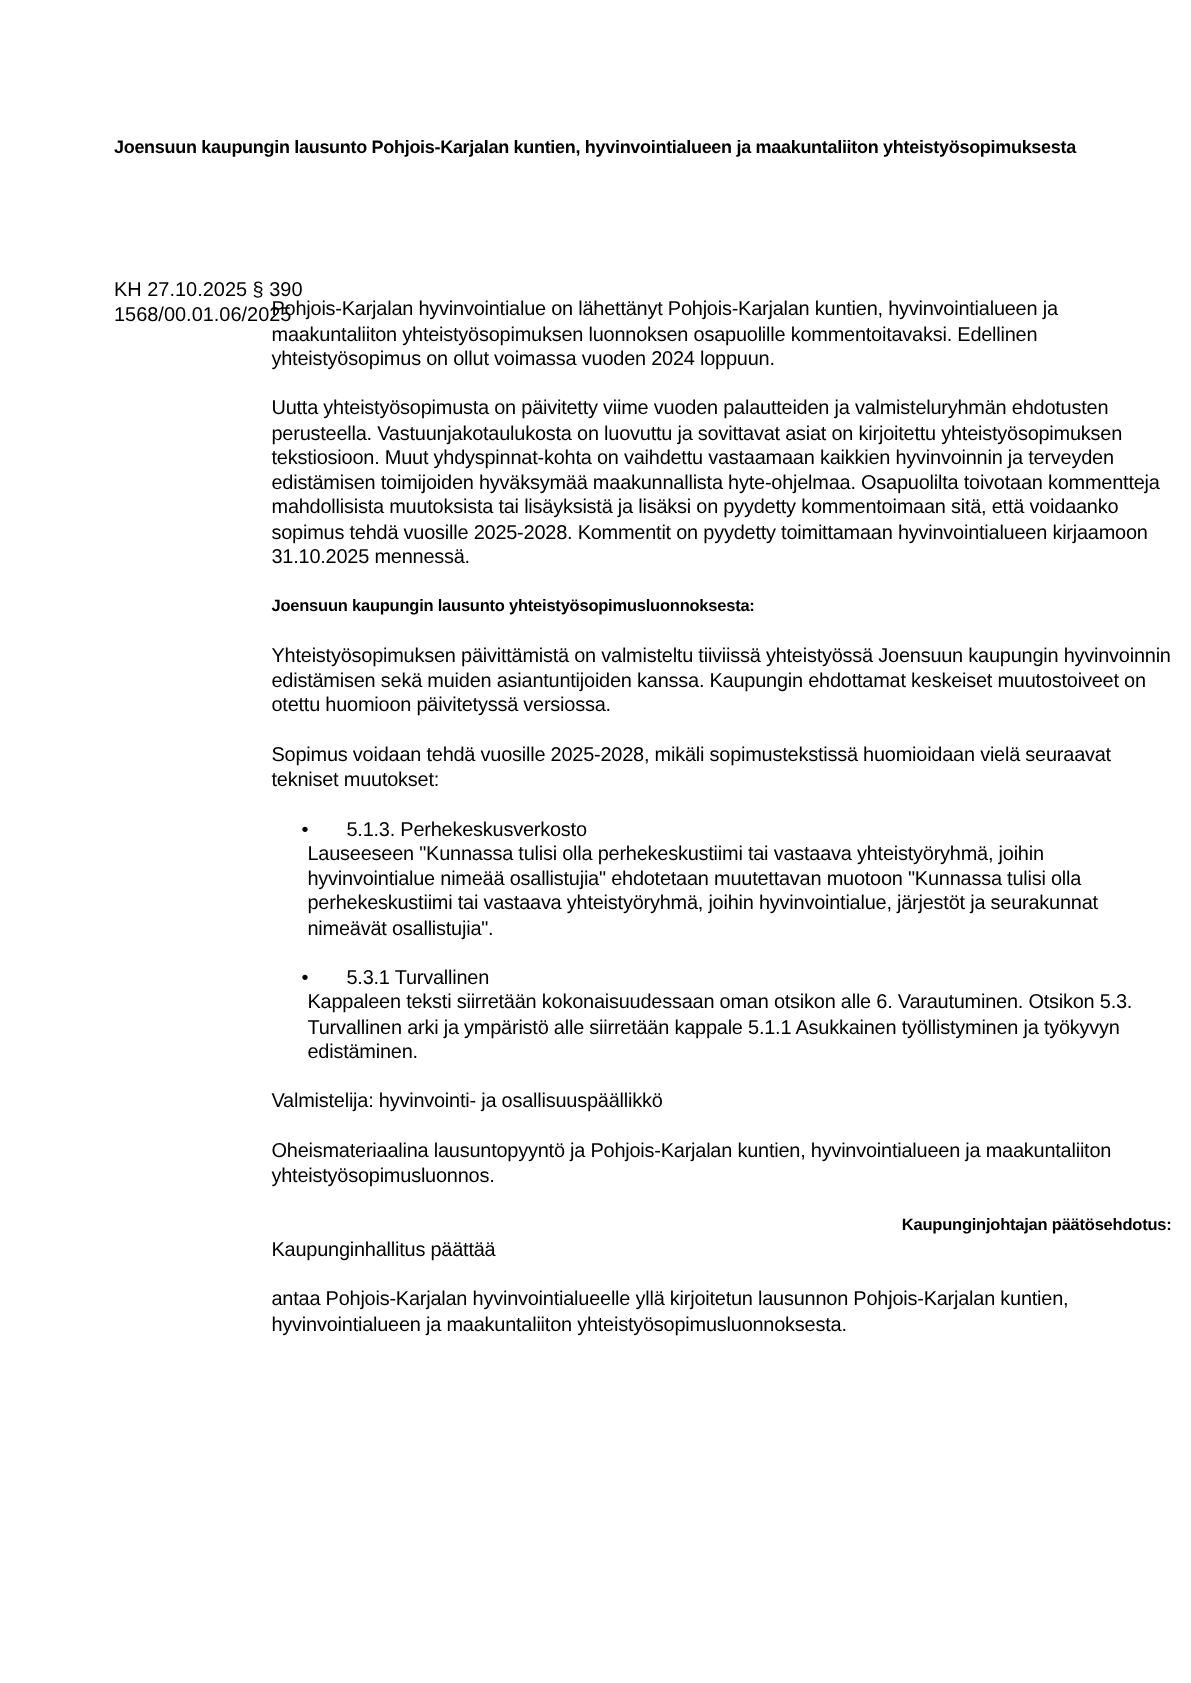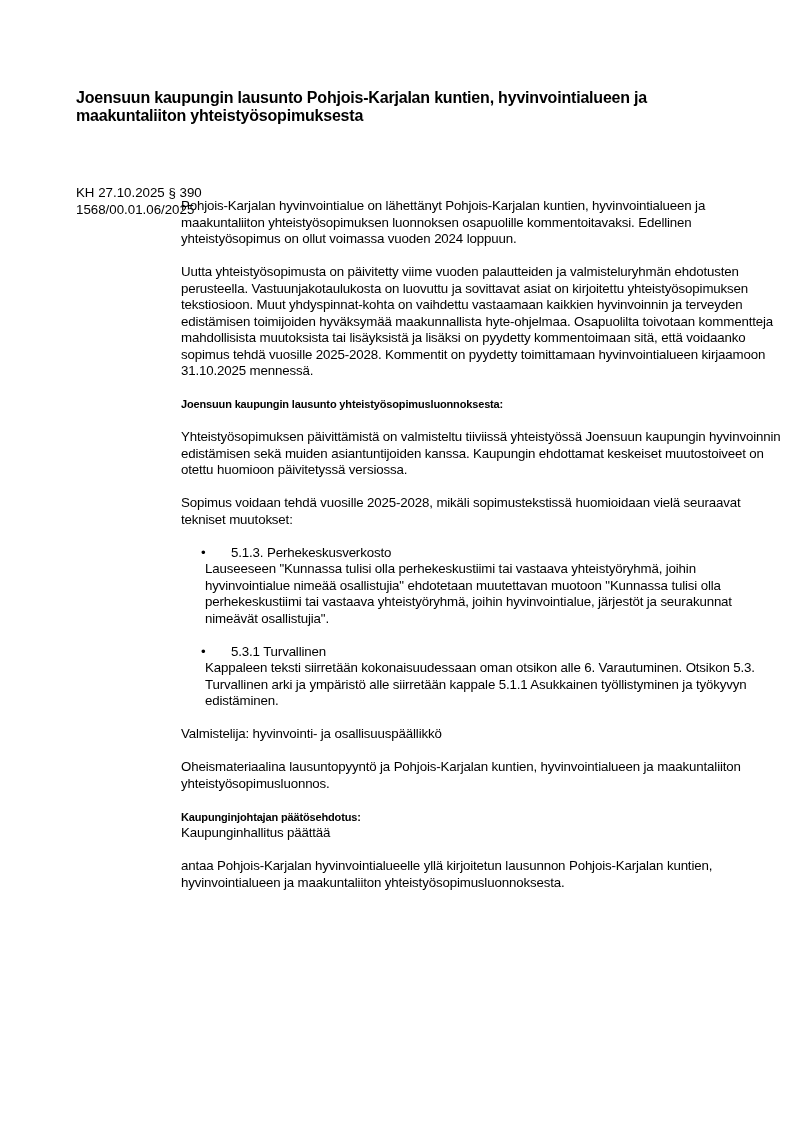--- a/index.html
+++ b/index.html
@@ -1,30 +1,30 @@
 <!DOCTYPE html>
 <html><head>
 <meta charset="utf-8">
 <style>
   html, body { margin: 0; padding: 0; background: #ffffff; }
   body { width: 794px; height: 1122px; position: relative; overflow: hidden;
          font-family: "Liberation Sans", sans-serif; color: #000; }
   .page { position: absolute; left: 0; top: 0; width: 794px; height: 1122px; }
   .title { position: absolute; left: 76px; top: 89px; width: 680px;
-           font-size: 16px; font-weight: bold; line-height: 18px; letter-spacing: -0.2px; }
+           font-size: 12px; font-weight: bold; line-height: 18px; letter-spacing: -0.2px; }
   .meta { position: absolute; left: 76px; top: 145px; font-size: 13.3px; line-height: 16.5px; margin-top: 40px; }
   .meta div { white-space: nowrap; }
   .body { position: absolute; left: 181px; top: 198px; width: 600px;
           font-size: 13.3px; line-height: 16.5px; letter-spacing: -0.15px; }
   .body p { margin: 0 0 16.5px 0; }
   .body .h { font-weight: bold; font-size: 11px; }
   .bullet-item { margin: 0 0 16.5px 24px; }
   .bullet-head { position: relative; padding-left: 26px; }
   .bullet-head .dot { position: absolute; left: -4px; top: 0; }
-  .nomb { margin-bottom: 0 !important; }
+  .nomb { margin-bottom: 0 !important; text-align: right; }
 </style>
 </head>
 <body>
 
 <div class="page">
 
   <div class="title">Joensuun kaupungin lausunto Pohjois-Karjalan kuntien, hyvinvointialueen ja maakuntaliiton yhteistyösopimuksesta</div>
 
   <div class="meta">
     <div>KH 27.10.2025 § 390</div>

